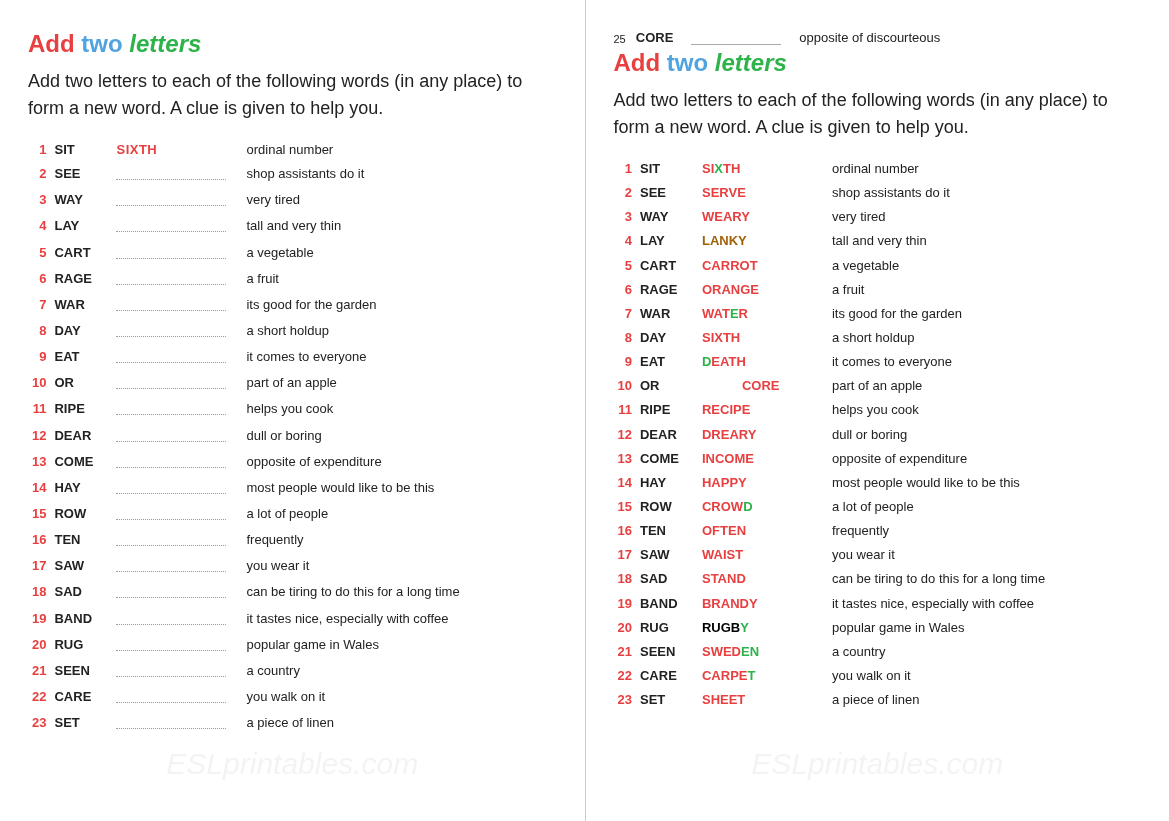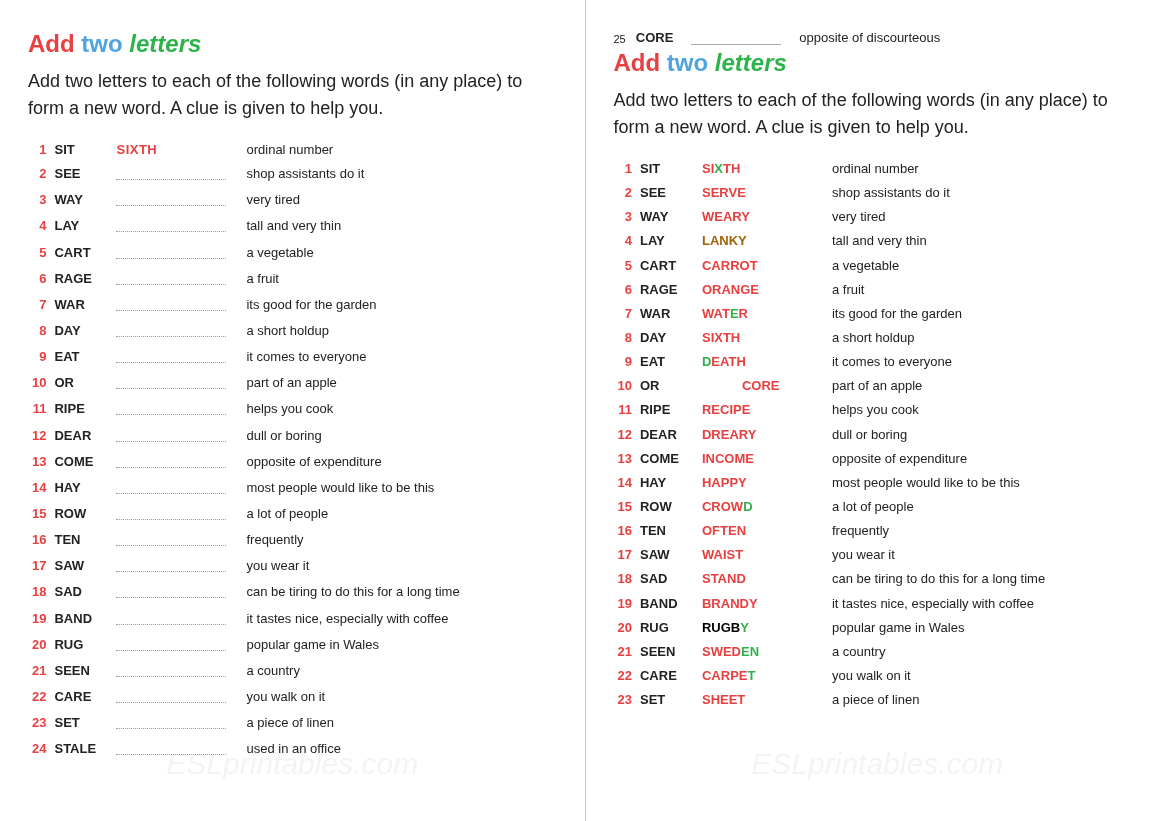--- a/index.html
+++ b/index.html
@@ -257,26 +257,20 @@
       <td class="num-col">22</td>
       <td class="word-col">CARE</td>
       <td class="answer-col"><span class="answer-blank"></span></td>
       <td class="clue-col">you walk on it</td>
     </tr>
           <tr>
       <td class="num-col">23</td>
       <td class="word-col">SET</td>
       <td class="answer-col"><span class="answer-blank"></span></td>
       <td class="clue-col">a piece of linen</td>
-    </tr>
-          <tr>
-      <td class="num-col">24</td>
-      <td class="word-col">STALE</td>
-      <td class="answer-col"><span class="answer-blank"></span></td>
-      <td class="clue-col">used in an office</td>
     </tr>
         </tbody>
       </table>
     </div>
   <div class="watermark">ESLprintables.com</div>
 </div>
 
 <div class="panel panel-right">
   <div id="right-top-row">
       <div class="top-row">

